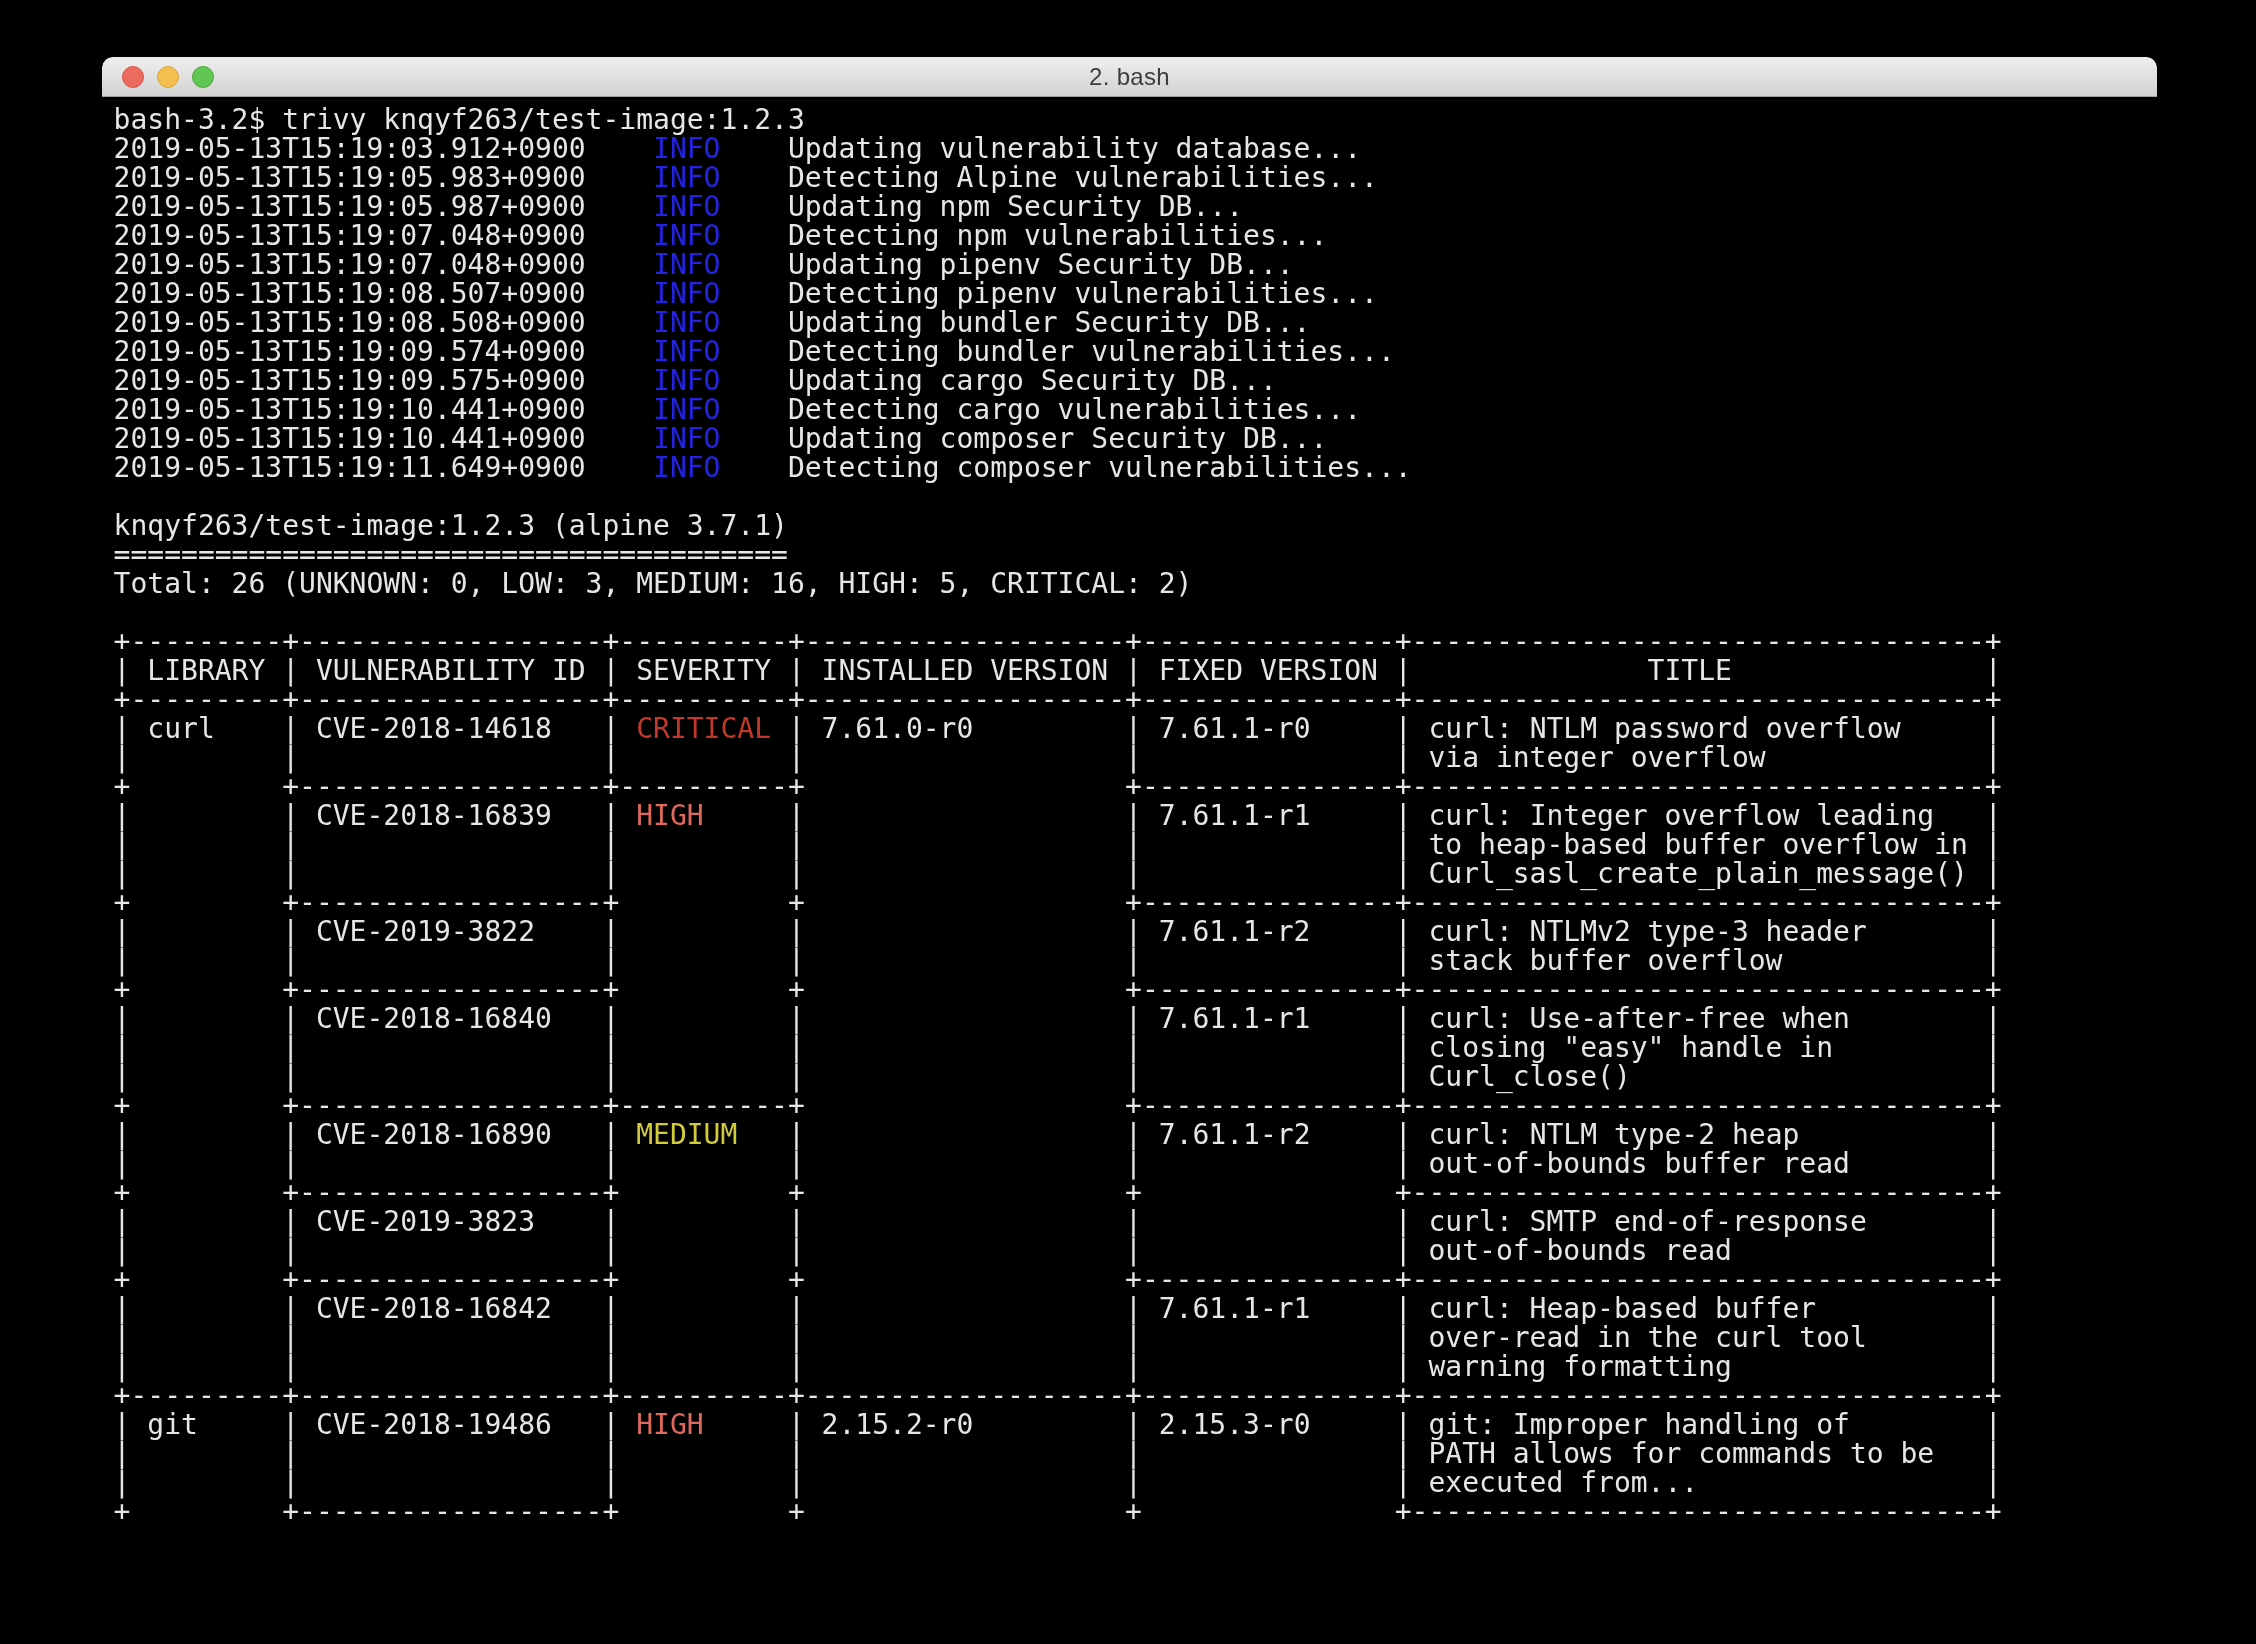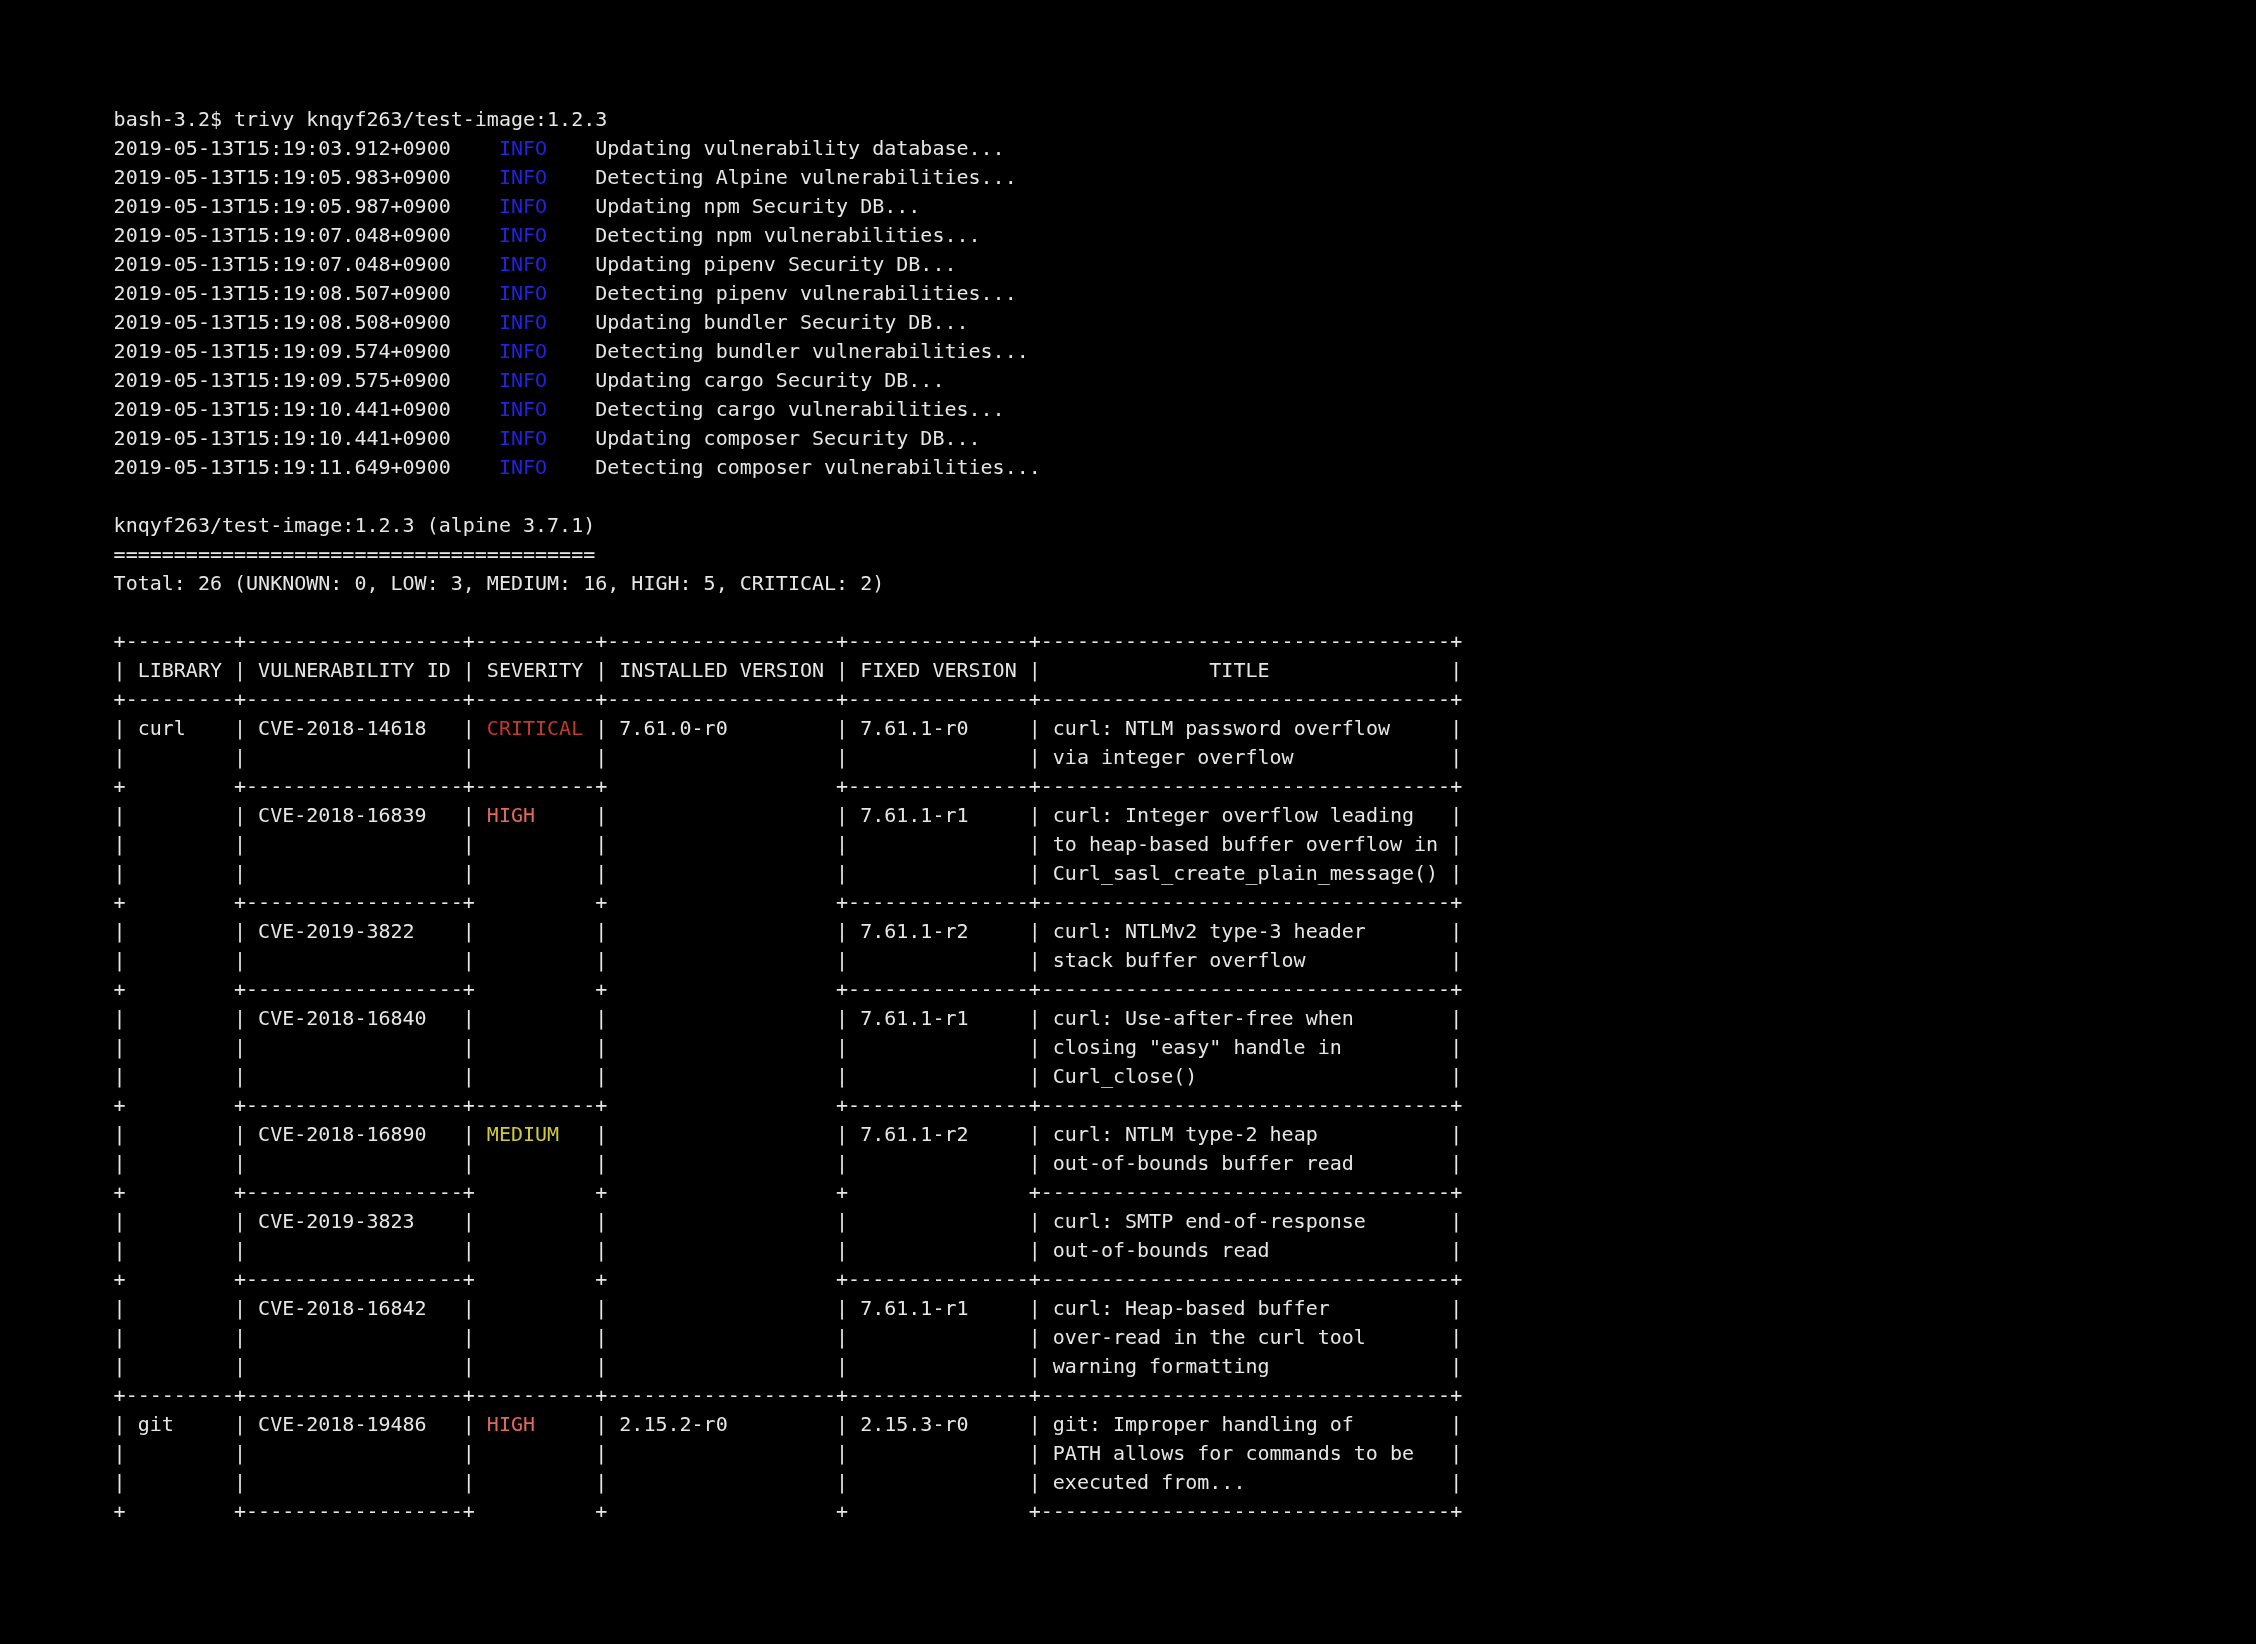--- a/index.html
+++ b/index.html
@@ -14,25 +14,33 @@
             border-radius:10.7px 10.7px 0 0;}
   .traffic{position:absolute;left:19.6px;top:0;height:100%;display:flex;
            align-items:center;gap:13.4px;}
   .light{width:22px;height:22px;border-radius:50%;display:inline-block;box-sizing:border-box;}
   .light.red{background:#ed6a5f;border:0.9px solid #d55445;}
   .light.yellow{background:#f5bf4f;border:0.9px solid #d9a33c;}
   .light.green{background:#62c655;border:0.9px solid #4aa835;}
   .win-title{font-size:24px;color:#3d3d3d;letter-spacing:0.3px;}
   .terminal{position:absolute;top:40px;left:0;right:0;bottom:0;background:#000;
             padding:8px 0 0 11.6px;
-            font-family:"DejaVu Sans Mono",monospace;font-size:20px;
+            font-family:"DejaVu Sans Mono",monospace;font-size:28px;
             line-height:29px;color:#e6e6e6;white-space:pre;overflow:hidden;}
   .term-line{white-space:pre;min-height:29px;}
 </style>
 </head>
 <body>
 
 <div class="stage">
   <div class="window">
+    <div class="titlebar">
+      <span class="traffic">
+        <span class="light red"></span>
+        <span class="light yellow"></span>
+        <span class="light green"></span>
+      </span>
+      <span class="win-title">2. bash</span>
+    </div>
     <div class="terminal" style="color: rgb(230, 230, 230);"><div class="term-line">bash-3.2$ trivy knqyf263/test-image:1.2.3</div><div class="term-line">2019-05-13T15:19:03.912+0900    <span style="color:#2323e0">INFO</span>    Updating vulnerability database...</div><div class="term-line">2019-05-13T15:19:05.983+0900    <span style="color:#2323e0">INFO</span>    Detecting Alpine vulnerabilities...</div><div class="term-line">2019-05-13T15:19:05.987+0900    <span style="color:#2323e0">INFO</span>    Updating npm Security DB...</div><div class="term-line">2019-05-13T15:19:07.048+0900    <span style="color:#2323e0">INFO</span>    Detecting npm vulnerabilities...</div><div class="term-line">2019-05-13T15:19:07.048+0900    <span style="color:#2323e0">INFO</span>    Updating pipenv Security DB...</div><div class="term-line">2019-05-13T15:19:08.507+0900    <span style="color:#2323e0">INFO</span>    Detecting pipenv vulnerabilities...</div><div class="term-line">2019-05-13T15:19:08.508+0900    <span style="color:#2323e0">INFO</span>    Updating bundler Security DB...</div><div class="term-line">2019-05-13T15:19:09.574+0900    <span style="color:#2323e0">INFO</span>    Detecting bundler vulnerabilities...</div><div class="term-line">2019-05-13T15:19:09.575+0900    <span style="color:#2323e0">INFO</span>    Updating cargo Security DB...</div><div class="term-line">2019-05-13T15:19:10.441+0900    <span style="color:#2323e0">INFO</span>    Detecting cargo vulnerabilities...</div><div class="term-line">2019-05-13T15:19:10.441+0900    <span style="color:#2323e0">INFO</span>    Updating composer Security DB...</div><div class="term-line">2019-05-13T15:19:11.649+0900    <span style="color:#2323e0">INFO</span>    Detecting composer vulnerabilities...</div><div class="term-line">&nbsp;</div><div class="term-line">knqyf263/test-image:1.2.3 (alpine 3.7.1)</div><div class="term-line">========================================</div><div class="term-line">Total: 26 (UNKNOWN: 0, LOW: 3, MEDIUM: 16, HIGH: 5, CRITICAL: 2)</div><div class="term-line">&nbsp;</div><div class="term-line">+---------+------------------+----------+-------------------+---------------+----------------------------------+</div><div class="term-line">| LIBRARY | VULNERABILITY ID | SEVERITY | INSTALLED VERSION | FIXED VERSION |              TITLE               |</div><div class="term-line">+---------+------------------+----------+-------------------+---------------+----------------------------------+</div><div class="term-line">| curl    | CVE-2018-14618   |<span style="color:#c0392b"> CRITICAL </span>| 7.61.0-r0         | 7.61.1-r0     | curl: NTLM password overflow     |</div><div class="term-line">|         |                  |          |                   |               | via integer overflow             |</div><div class="term-line">+         +------------------+----------+                   +---------------+----------------------------------+</div><div class="term-line">|         | CVE-2018-16839   |<span style="color:#e0695f"> HIGH     </span>|                   | 7.61.1-r1     | curl: Integer overflow leading   |</div><div class="term-line">|         |                  |          |                   |               | to heap-based buffer overflow in |</div><div class="term-line">|         |                  |          |                   |               | Curl_sasl_create_plain_message() |</div><div class="term-line">+         +------------------+          +                   +---------------+----------------------------------+</div><div class="term-line">|         | CVE-2019-3822    |          |                   | 7.61.1-r2     | curl: NTLMv2 type-3 header       |</div><div class="term-line">|         |                  |          |                   |               | stack buffer overflow            |</div><div class="term-line">+         +------------------+          +                   +---------------+----------------------------------+</div><div class="term-line">|         | CVE-2018-16840   |          |                   | 7.61.1-r1     | curl: Use-after-free when        |</div><div class="term-line">|         |                  |          |                   |               | closing "easy" handle in         |</div><div class="term-line">|         |                  |          |                   |               | Curl_close()                     |</div><div class="term-line">+         +------------------+----------+                   +---------------+----------------------------------+</div><div class="term-line">|         | CVE-2018-16890   |<span style="color:#d1ca3a"> MEDIUM   </span>|                   | 7.61.1-r2     | curl: NTLM type-2 heap           |</div><div class="term-line">|         |                  |          |                   |               | out-of-bounds buffer read        |</div><div class="term-line">+         +------------------+          +                   +               +----------------------------------+</div><div class="term-line">|         | CVE-2019-3823    |          |                   |               | curl: SMTP end-of-response       |</div><div class="term-line">|         |                  |          |                   |               | out-of-bounds read               |</div><div class="term-line">+         +------------------+          +                   +---------------+----------------------------------+</div><div class="term-line">|         | CVE-2018-16842   |          |                   | 7.61.1-r1     | curl: Heap-based buffer          |</div><div class="term-line">|         |                  |          |                   |               | over-read in the curl tool       |</div><div class="term-line">|         |                  |          |                   |               | warning formatting               |</div><div class="term-line">+---------+------------------+----------+-------------------+---------------+----------------------------------+</div><div class="term-line">| git     | CVE-2018-19486   |<span style="color:#e0695f"> HIGH     </span>| 2.15.2-r0         | 2.15.3-r0     | git: Improper handling of        |</div><div class="term-line">|         |                  |          |                   |               | PATH allows for commands to be   |</div><div class="term-line">|         |                  |          |                   |               | executed from...                 |</div><div class="term-line">+         +------------------+          +                   +               +----------------------------------+</div></div>
   </div>
 </div>
 
 
 </body></html>

